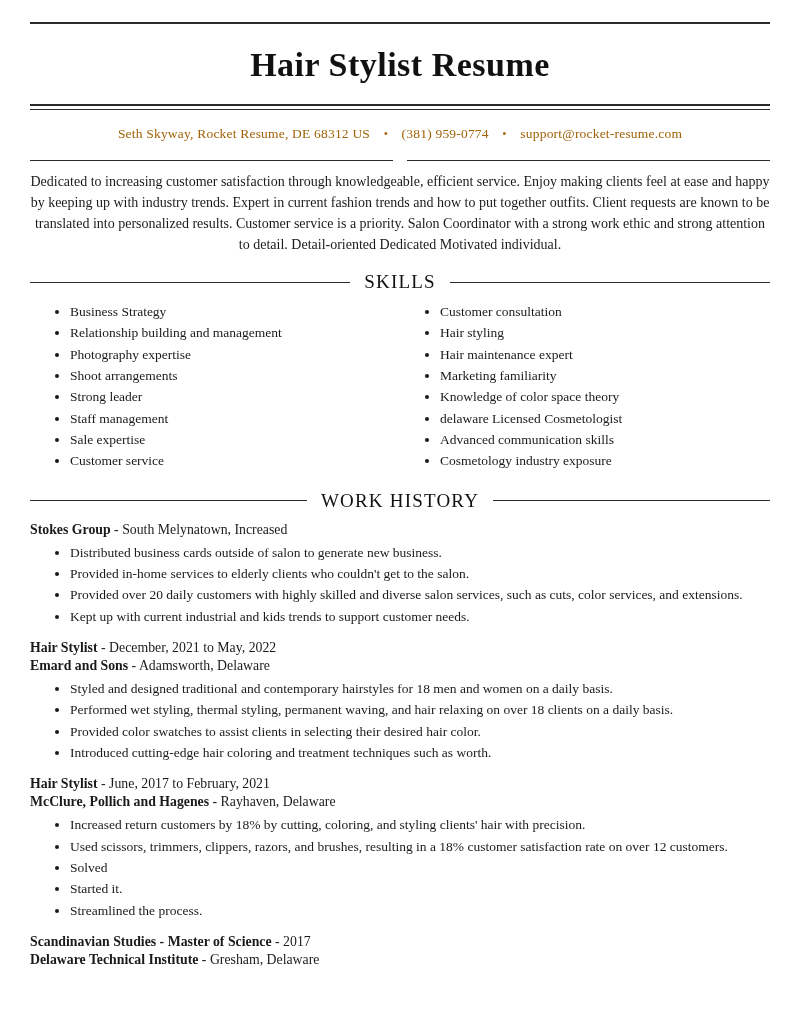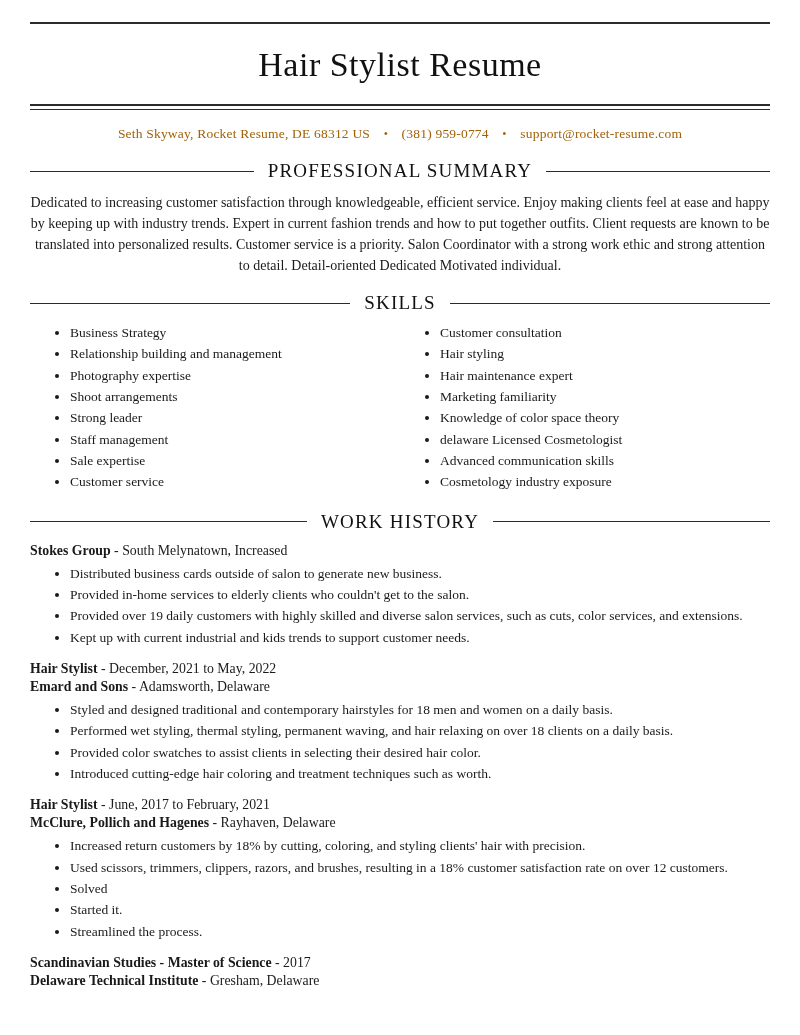--- a/index.html
+++ b/index.html
@@ -19,21 +19,21 @@
     padding: 22px 30px 10px 30px;
     position: relative;
   }
   .rule-top {
     border-top: 2px solid #2b2b2b;
     margin: 0 0 0 0;
   }
   .title {
     text-align: center;
     font-size: 34px;
-    font-weight: normal;
+    font-weight: bold;
     letter-spacing: 0.5px;
     margin: 22px 0 20px 0;
     color: #111;
   }
   .rule-double {
     border-top: 2px solid #2b2b2b;
     border-bottom: 1px solid #2b2b2b;
     height: 3px;
     margin-bottom: 16px;
   }
@@ -151,21 +151,20 @@
   <div class="contact">
     <span>Seth Skyway, Rocket Resume, DE 68312 US</span>
     <span class="sep">•</span>
     <span>(381) 959-0774</span>
     <span class="sep">•</span>
     <span>support@rocket-resume.com</span>
   </div>
 
   <div class="section-head">
     <span class="line"></span>
-    <span class="label">PROFESSIONAL SUMMARY</span>
     <span class="line"></span>
   </div>
   <p class="summary">Dedicated to increasing customer satisfaction through knowledgeable, efficient service. Enjoy making clients feel at ease and happy by keeping up with industry trends. Expert in current fashion trends and how to put together outfits. Client requests are known to be translated into personalized results. Customer service is a priority. Salon Coordinator with a strong work ethic and strong attention to detail. Detail-oriented Dedicated Motivated individual.</p>
 
   <div class="section-head">
     <span class="line"></span>
     <span class="label">SKILLS</span>
     <span class="line"></span>
   </div>
   <div class="skills-wrap">
@@ -201,21 +200,21 @@
     <span class="line"></span>
   </div>
 
   <div>
     <div class="job-company-line">
       <span class="bold">Stokes Group</span><span class="dash"> - </span><span>South Melynatown, Increased</span>
     </div>
     <ul class="job-bullets">
       <li>Distributed business cards outside of salon to generate new business.</li>
       <li>Provided in-home services to elderly clients who couldn't get to the salon.</li>
-      <li>Provided over 19 daily customers with highly skilled and diverse salon services, such as cuts, color services, and extensions.</li>
+      <li>Provided over 20 daily customers with highly skilled and diverse salon services, such as cuts, color services, and extensions.</li>
       <li>Kept up with current industrial and kids trends to support customer needs.</li>
     </ul>
   </div>
 
   <div>
     <div class="job-title-line">
       <span class="bold">Hair Stylist</span><span class="dash"> - </span><span>December, 2021 to May, 2022</span>
     </div>
     <div class="job-company-line">
       <span class="bold">Emard and Sons</span><span class="dash"> - </span><span>Adamsworth, Delaware</span>

